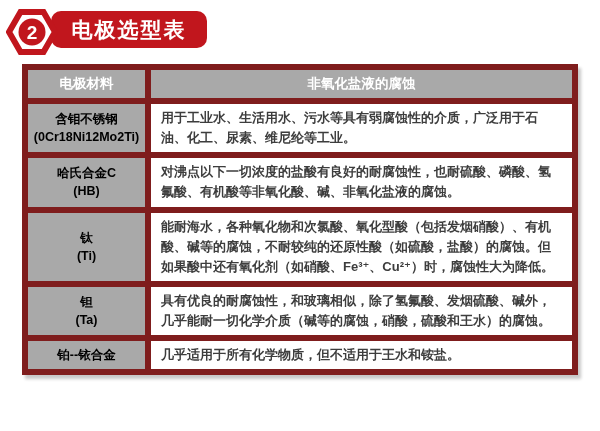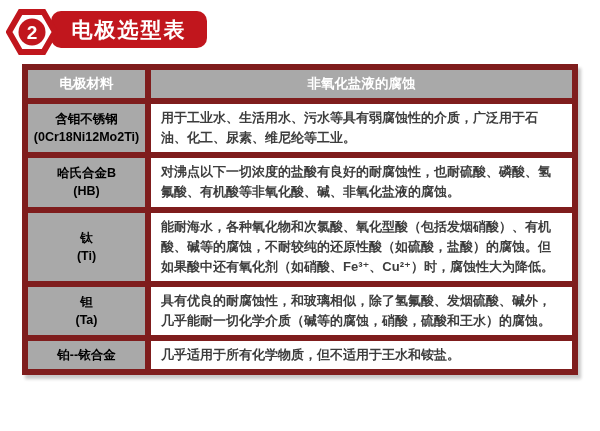--- a/index.html
+++ b/index.html
@@ -95,21 +95,21 @@
     <tbody>
       <tr>
         <td class="mat">
           <div>含钼不锈钢</div>
           <div>(0Cr18Ni12Mo2Ti)</div>
         </td>
         <td class="desc">用于工业水、生活用水、污水等具有弱腐蚀性的介质，广泛用于石油、化工、尿素、维尼纶等工业。</td>
       </tr>
       <tr>
         <td class="mat">
-          <div>哈氏合金B</div>
+          <div>哈氏合金C</div>
           <div>(HB)</div>
         </td>
         <td class="desc">对沸点以下一切浓度的盐酸有良好的耐腐蚀性，也耐硫酸、磷酸、氢氟酸、有机酸等非氧化酸、碱、非氧化盐液的腐蚀。</td>
       </tr>
       <tr>
         <td class="mat">
           <div>钛</div>
           <div>(Ti)</div>
         </td>
         <td class="desc">能耐海水，各种氧化物和次氯酸、氧化型酸（包括发烟硝酸）、有机酸、碱等的腐蚀，不耐较纯的还原性酸（如硫酸，盐酸）的腐蚀。但如果酸中还有氧化剂（如硝酸、Fe³⁺、Cu²⁺）时，腐蚀性大为降低。</td>

